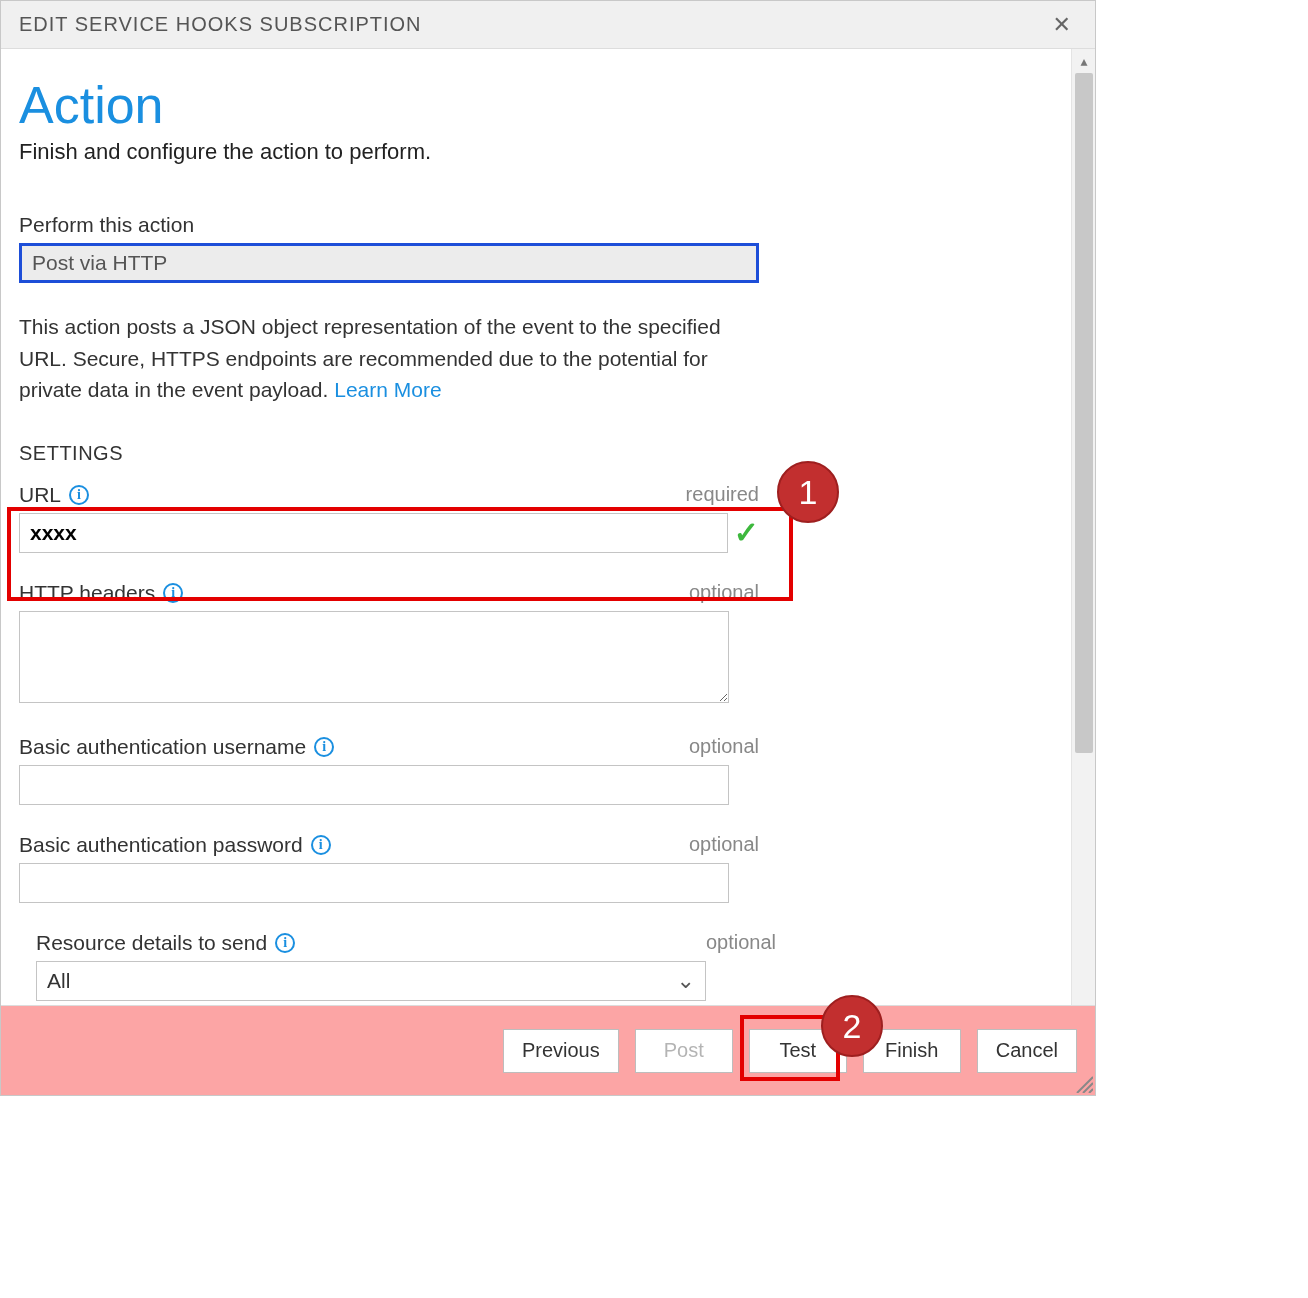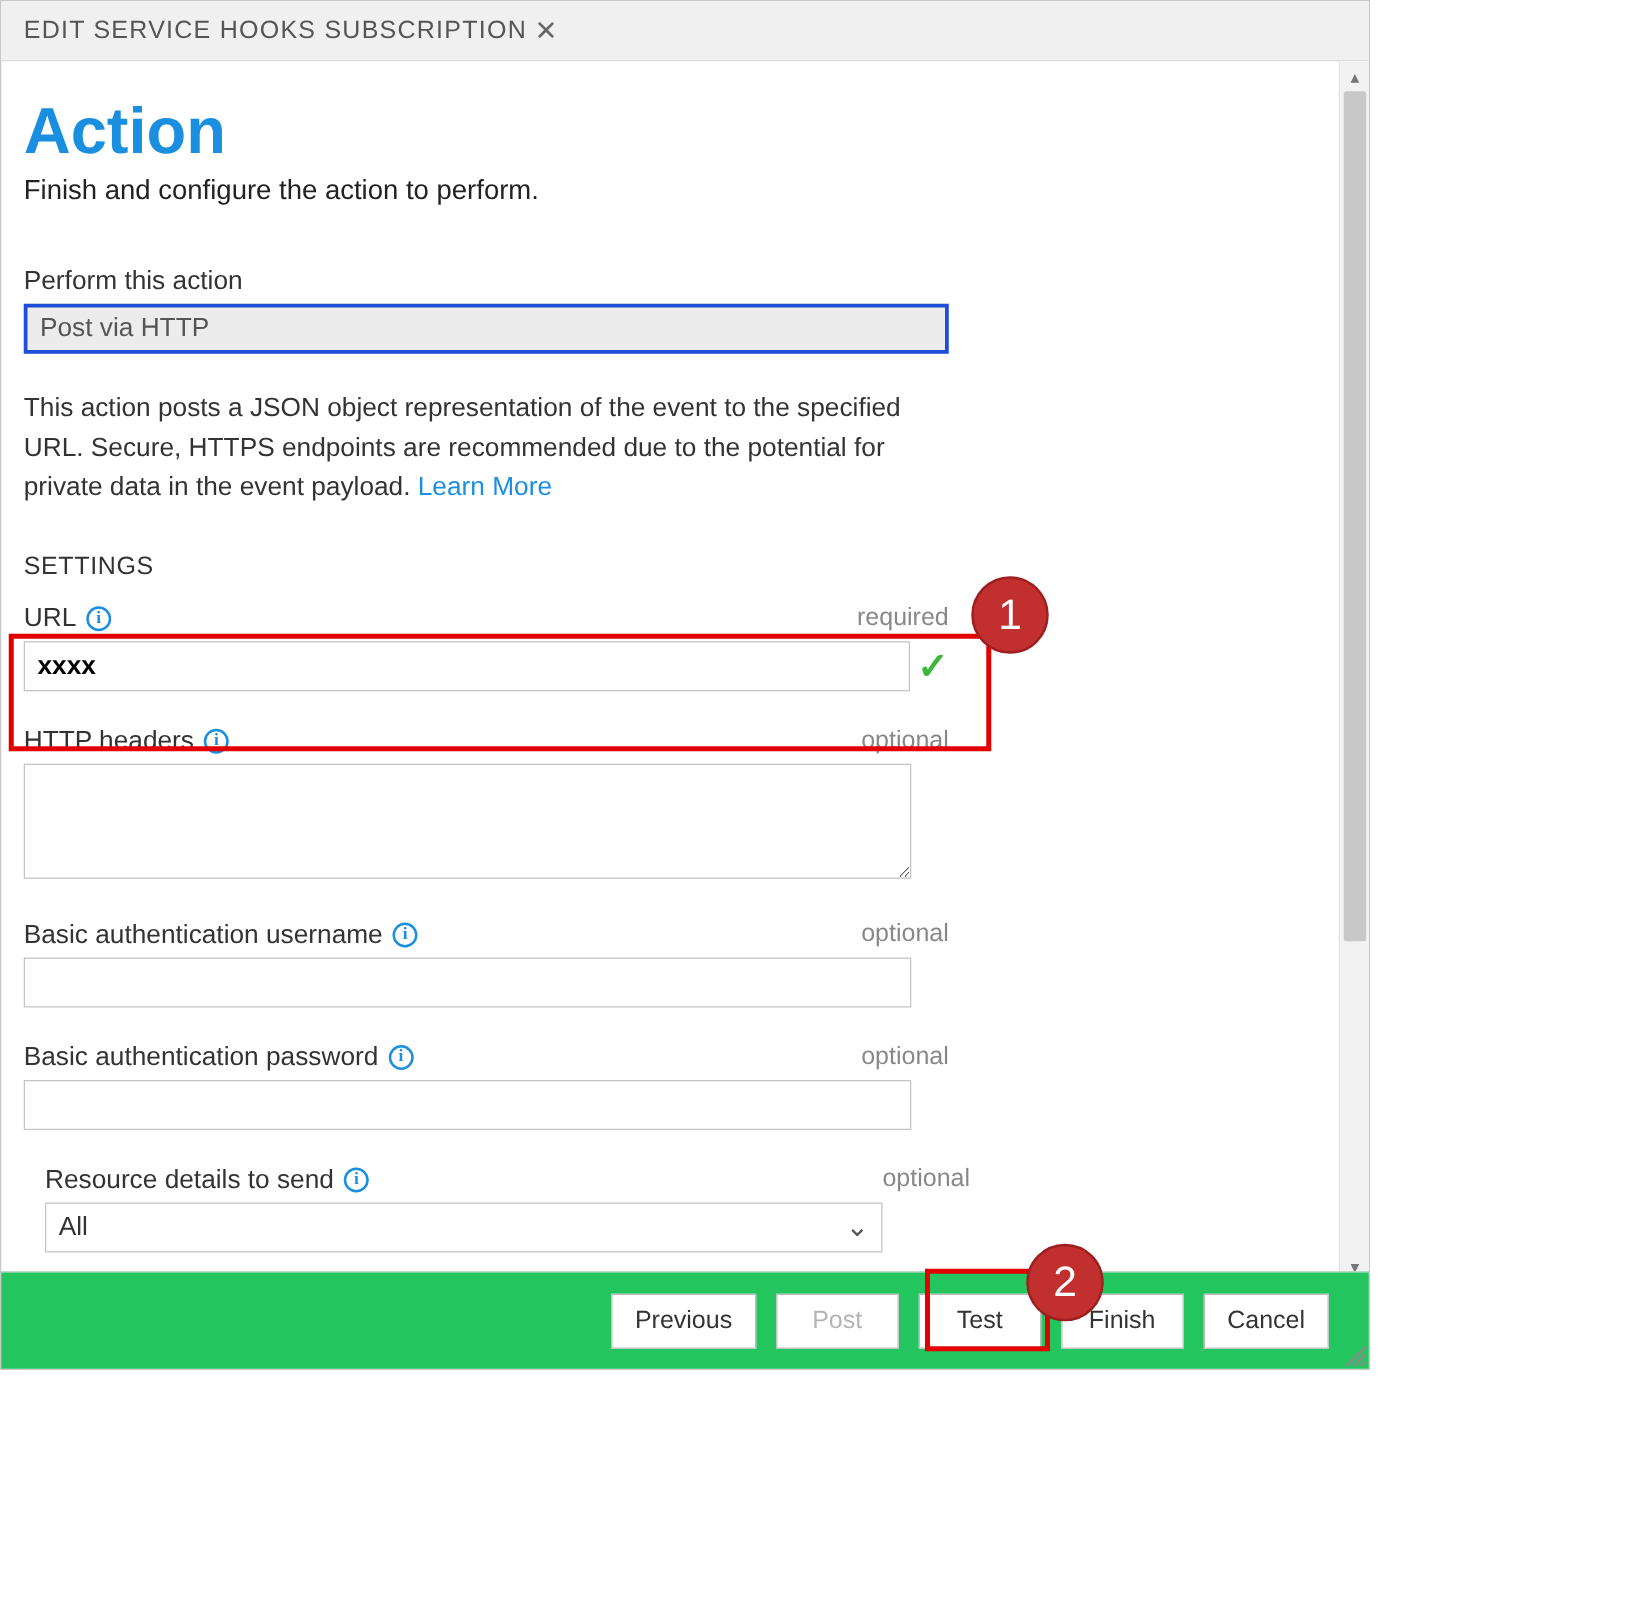--- a/index.html
+++ b/index.html
@@ -20,21 +20,21 @@
     background: #fff;
     border: 1px solid #c8c8c8;
   }
   .titlebar {
     height: 48px;
     background: #f0f0f0;
     border-bottom: 1px solid #ddd;
     display: flex;
     align-items: center;
     padding: 0 18px;
-    justify-content: flex-start;
+    justify-content: space-between;
   }
   .titlebar-text {
     font-size: 20px;
     letter-spacing: 1px;
     color: #555;
     text-transform: uppercase;
   }
   .close-x {
     font-size: 22px;
     color: #666;
@@ -69,21 +69,21 @@
   .scroll-thumb {
     position: absolute;
     left: 3px; top: 24px;
     width: 18px;
     height: 680px;
     background: #c8c8c8;
     border-radius: 2px;
   }
   h1.page-title {
     color: #1a8fe0;
-    font-weight: 700;
+    font-weight: 400;
     font-size: 52px;
     margin: 14px 0 4px 0;
   }
   .subtitle {
     font-size: 22px;
     color: #222;
     margin-bottom: 48px;
   }
   .field-block { margin-bottom: 28px; width: 740px; }
   .field-label {
@@ -148,27 +148,27 @@
     font-size: 14px;
     font-weight: bold;
     align-items: center;
     justify-content: center;
     font-family: Georgia, serif;
   }
   .footer {
     position: absolute;
     left: 0; bottom: 0;
     width: 100%;
-    height: 78px;
-    background: #22c55e;
+    height: 90px;
+    background: #fca5a5;
     border-top: 1px solid #ddd;
     display: flex;
     align-items: center;
     justify-content: flex-end;
-    padding-right: 32px;
+    padding-right: 18px;
     gap: 16px;
   }
   .btn {
     min-width: 98px;
     height: 44px;
     background: #fff;
     border: 1px solid #bdbdbd;
     font-size: 20px;
     color: #333;
     cursor: pointer;

